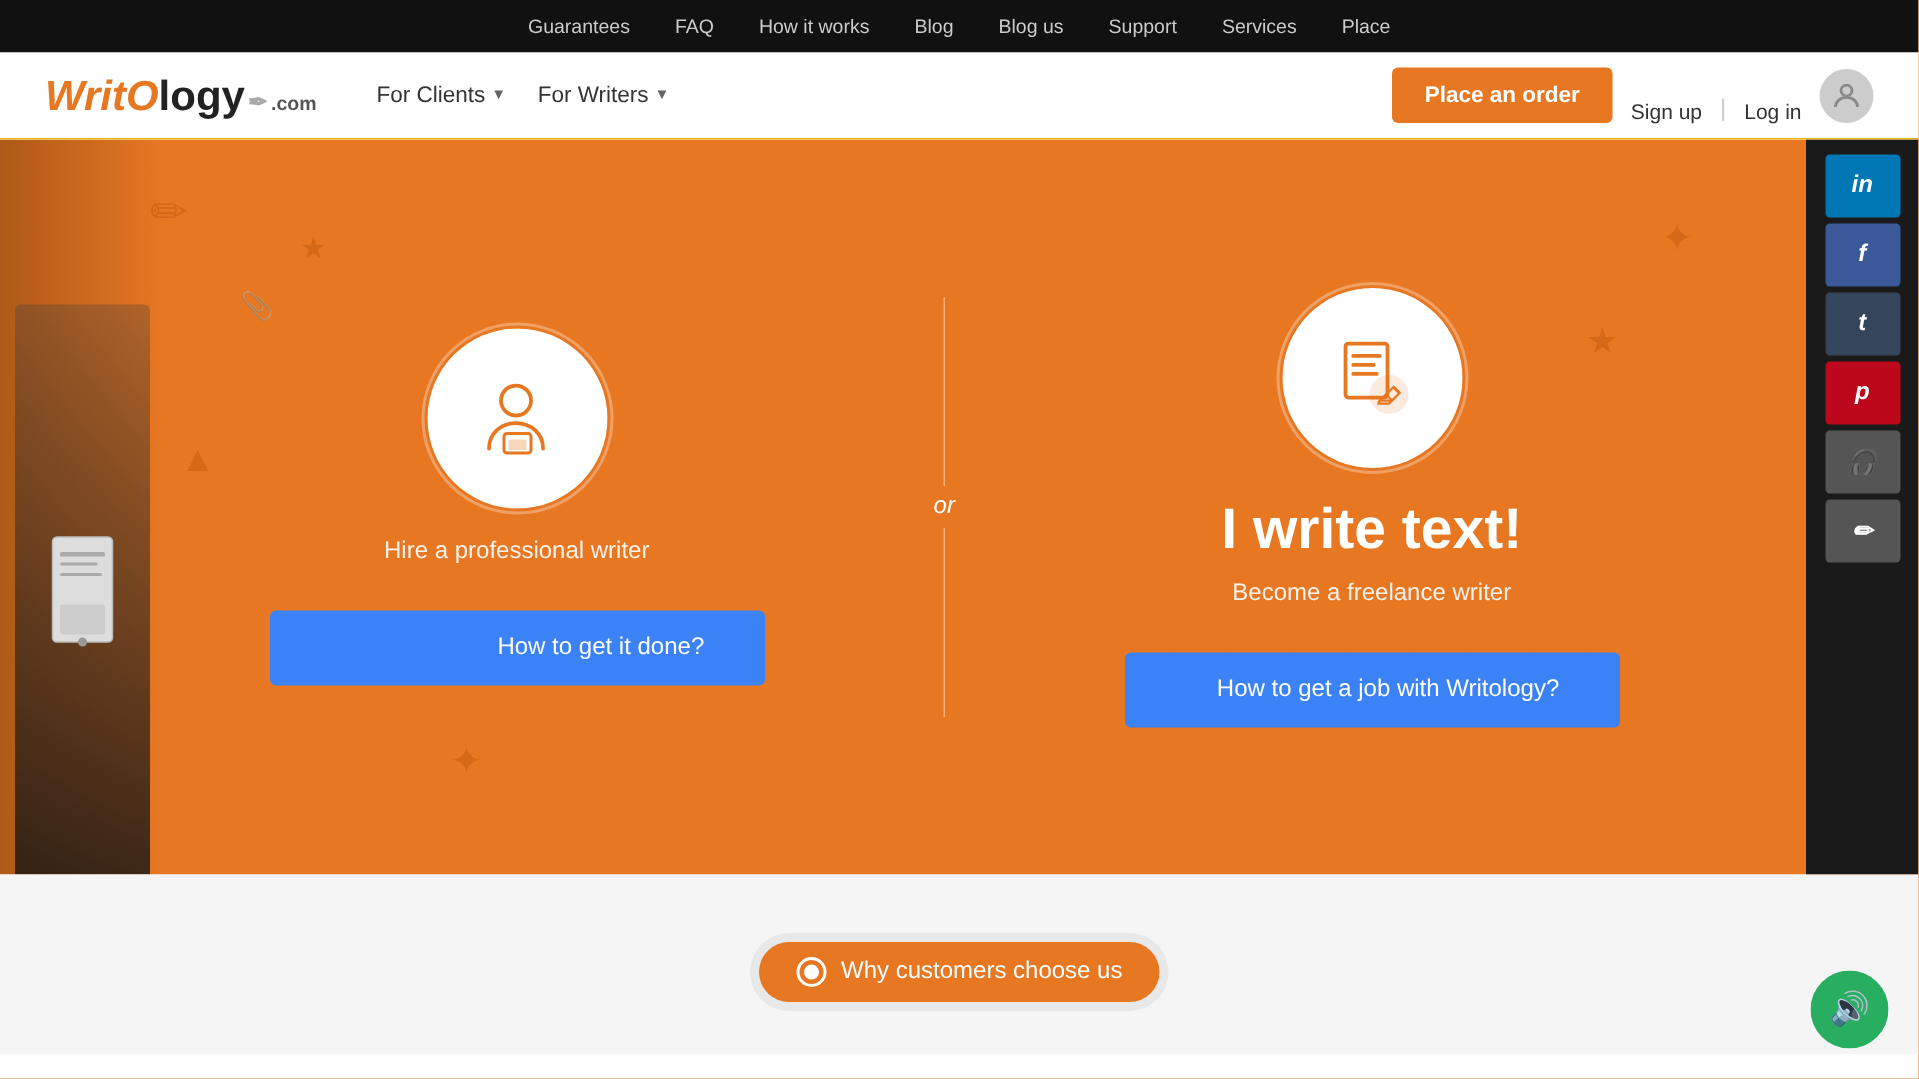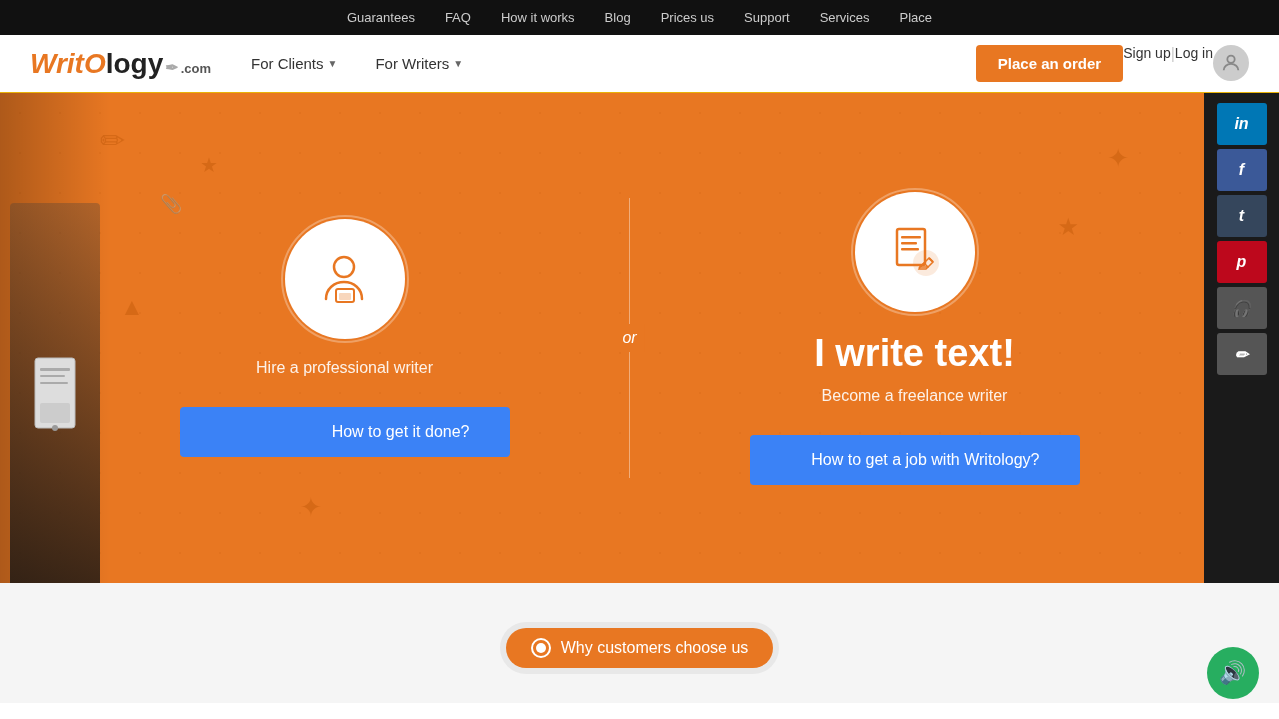--- a/index.html
+++ b/index.html
@@ -36,39 +36,40 @@
       color: #e87722;
       text-decoration: none;
       margin-right: 40px;
       display: flex;
       align-items: center;
     }
 
     .header-nav {
       display: flex;
       align-items: center;
-      gap: 38px;
+      gap: 21px;
       flex: 1;
     }
     .header-nav .nav-item {
       font-size: 15px;
       color: #333;
       cursor: pointer;
       display: flex;
       align-items: center;
       gap: 4px;
     }
     .chevron {
       font-size: 10px;
       color: #666;
     }
 
     .header-right {
       display: flex;
-      align-items: flex-start;
+      align-items: flex-end;
+      gap: 12px;
       padding-left: 12px;
     }
     .place-order-btn {
       background: #e87722;
       color: #fff;
       border: none;
       padding: 10px 22px;
       border-radius: 4px;
       font-size: 15px;
       cursor: pointer;
@@ -339,21 +340,21 @@
     .logo-com { color: #555; font-size: 13px; margin-left: 2px; }
   </style>
 </head>
 <body>
 
 <nav class="top-nav">
   <a>Guarantees</a>
   <a>FAQ</a>
   <a>How it works</a>
   <a>Blog</a>
-  <a>Prices us</a>
+  <a>Blog us</a>
   <a>Support</a>
   <a>Services</a>
   <a>Place</a>
 </nav>
 
 <header class="main-header">
   <a class="logo" href="#">
     <span class="logo-text">
       <span class="logo-writ">Writ</span>
         <span class="logo-o">O</span>

